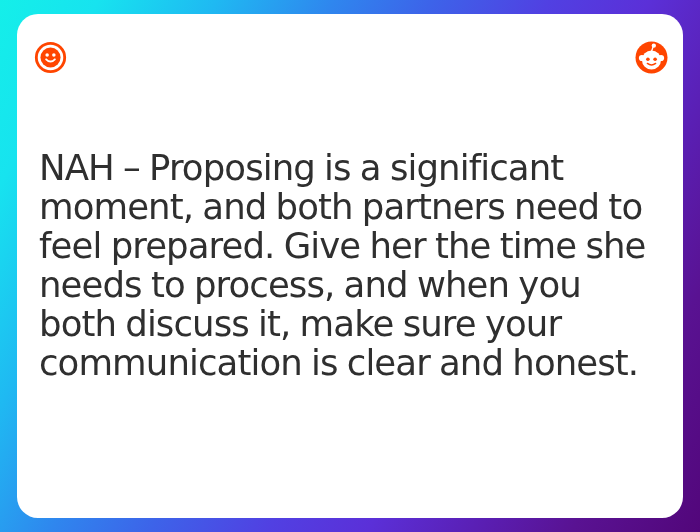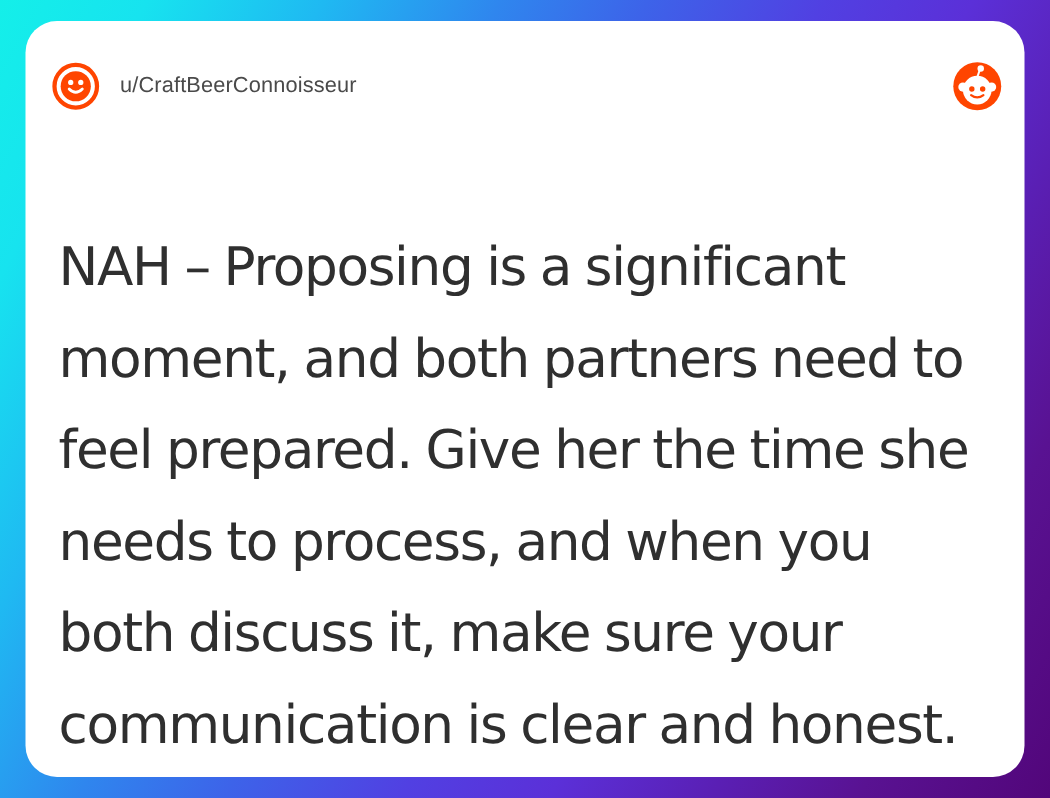--- a/index.html
+++ b/index.html
@@ -87,21 +87,21 @@
   #card-body {
     position: absolute;
     left: 22px;
     top: 134px;
     width: 616px;
   }
 
   #post-text {
     font-family: "DejaVu Sans", sans-serif;
     font-size: 35.5px;
-    line-height: 61px;
+    line-height: 39px;
     color: #2f2f2f;
     font-weight: 400;
     letter-spacing: -0.9px;
     word-spacing: -1.2px;
     white-space: pre-wrap;
   }
 </style>
 </head>
 <body>
 
@@ -114,21 +114,20 @@
     <span>
       <svg class="avatar" viewBox="0 0 64 64" aria-hidden="true">
         <circle cx="32" cy="32" r="27.5" fill="none" stroke="#ff4500" stroke-width="5.5"></circle>
         <circle cx="32" cy="32" r="19.5" fill="#ff4500"></circle>
         <circle cx="25.5" cy="27" r="3.4" fill="#ffffff"></circle>
         <circle cx="38.5" cy="27" r="3.4" fill="#ffffff"></circle>
         <path d="M23.5 35.5 Q32 44 40.5 35.5" fill="none" stroke="#ffffff" stroke-width="3.6" stroke-linecap="round"></path>
       </svg>
     </span>
 
-    <span class="username">u/CraftBeerConnoisseur</span>
 
     <span class="spacer"></span>
 
     <span>
       <svg class="brand-logo" viewBox="0 0 64 64" aria-hidden="true">
         <circle cx="32" cy="32" r="31" fill="#ff4500"></circle>
         <circle cx="32" cy="37" r="18.5" fill="#ffffff"></circle>
         <circle cx="13.5" cy="33" r="6" fill="#ffffff"></circle>
         <circle cx="50.5" cy="33" r="6" fill="#ffffff"></circle>
         <path d="M32 20.5 L35.5 10" fill="none" stroke="#ffffff" stroke-width="2.6" stroke-linecap="round"></path>

